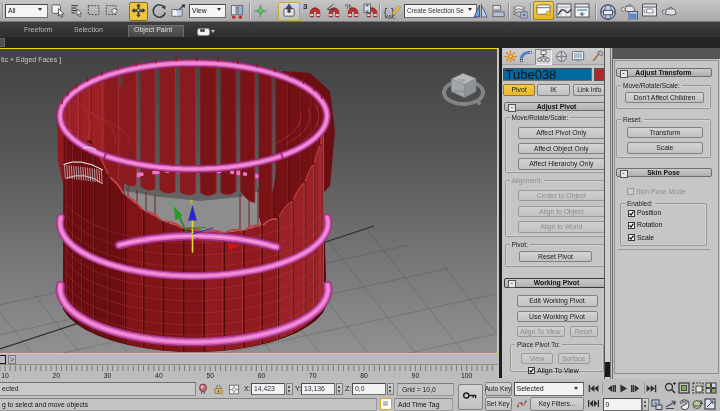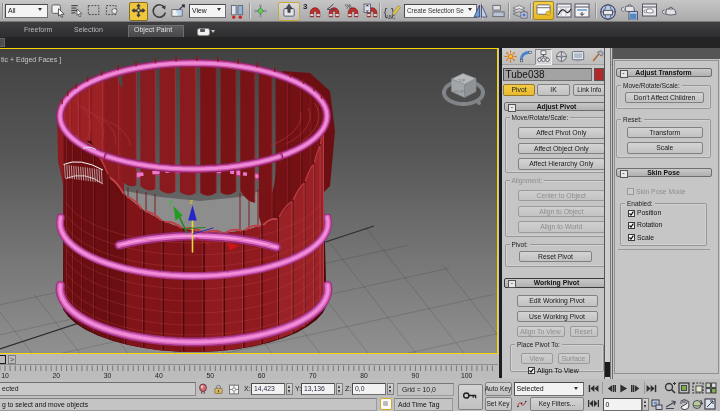--- a/index.html
+++ b/index.html
@@ -744,21 +744,21 @@
   </svg>
 <svg class="abs" style="left:571px;top:50px" width="14" height="13" viewBox="0 0 16 16">
     <rect x="1" y="2" width="14" height="10" rx="1" fill="#e8ecf0" stroke="#556" stroke-width="1"></rect>
     <rect x="3" y="4" width="10" height="6" fill="#aebecd"></rect>
     <rect x="6" y="12" width="4" height="2" fill="#99a"></rect>
   </svg>
 <svg class="abs" style="left:591px;top:50px" width="14" height="13" viewBox="0 0 16 16">
     <path d="M2,13.5 L9,5" stroke="#b06830" stroke-width="1.8"></path>
     <path d="M7.5,2.5 L12,1 L14.5,3.5 L13,7.5 L10.5,6.5 L9,5 Z" fill="#b0b4b8" stroke="#556" stroke-width="0.8"></path>
   </svg>
-<div class="fld" style="left:502.5px;top:68px;width:89px;height:12.5px;background:#a3a3a3;color:#111;font-size:10px">Tube038</div>
+<div class="fld" style="left:502.5px;top:68px;width:89px;height:12.5px;background:#0369a1;color:#111;font-size:13px">Tube038</div>
 <div class="abs" style="left:594px;top:68px;width:10px;height:12.5px;background:#b22828;border:1px solid #555;box-sizing:border-box"></div>
 <div class="btn" style="left:503px;top:84px;width:32px;height:11.5px;background:linear-gradient(#f2cb48,#e9b92e);border-color:#97772a">Pivot</div>
 <div class="btn" style="left:537px;top:84px;width:33px;height:11.5px">IK</div>
 <div class="btn" style="left:572.5px;top:84px;width:33.5px;height:11.5px;font-size:6.4px">Link Info</div>
 <div class="hdr" style="left:504px;top:101.5px;width:105px;height:9px"><span class="mi">-</span>Adjust Pivot</div>
 <div class="grp" style="left:504.5px;top:117px;width:104px;height:56px">
     <div class="lb">Move/Rotate/Scale:</div>
   </div>
 <div class="btn" style="left:518px;top:127px;width:86.5px;height:11.5px">Affect Pivot Only</div>
 <div class="btn" style="left:518px;top:142.5px;width:86.5px;height:11.5px">Affect Object Only</div>

